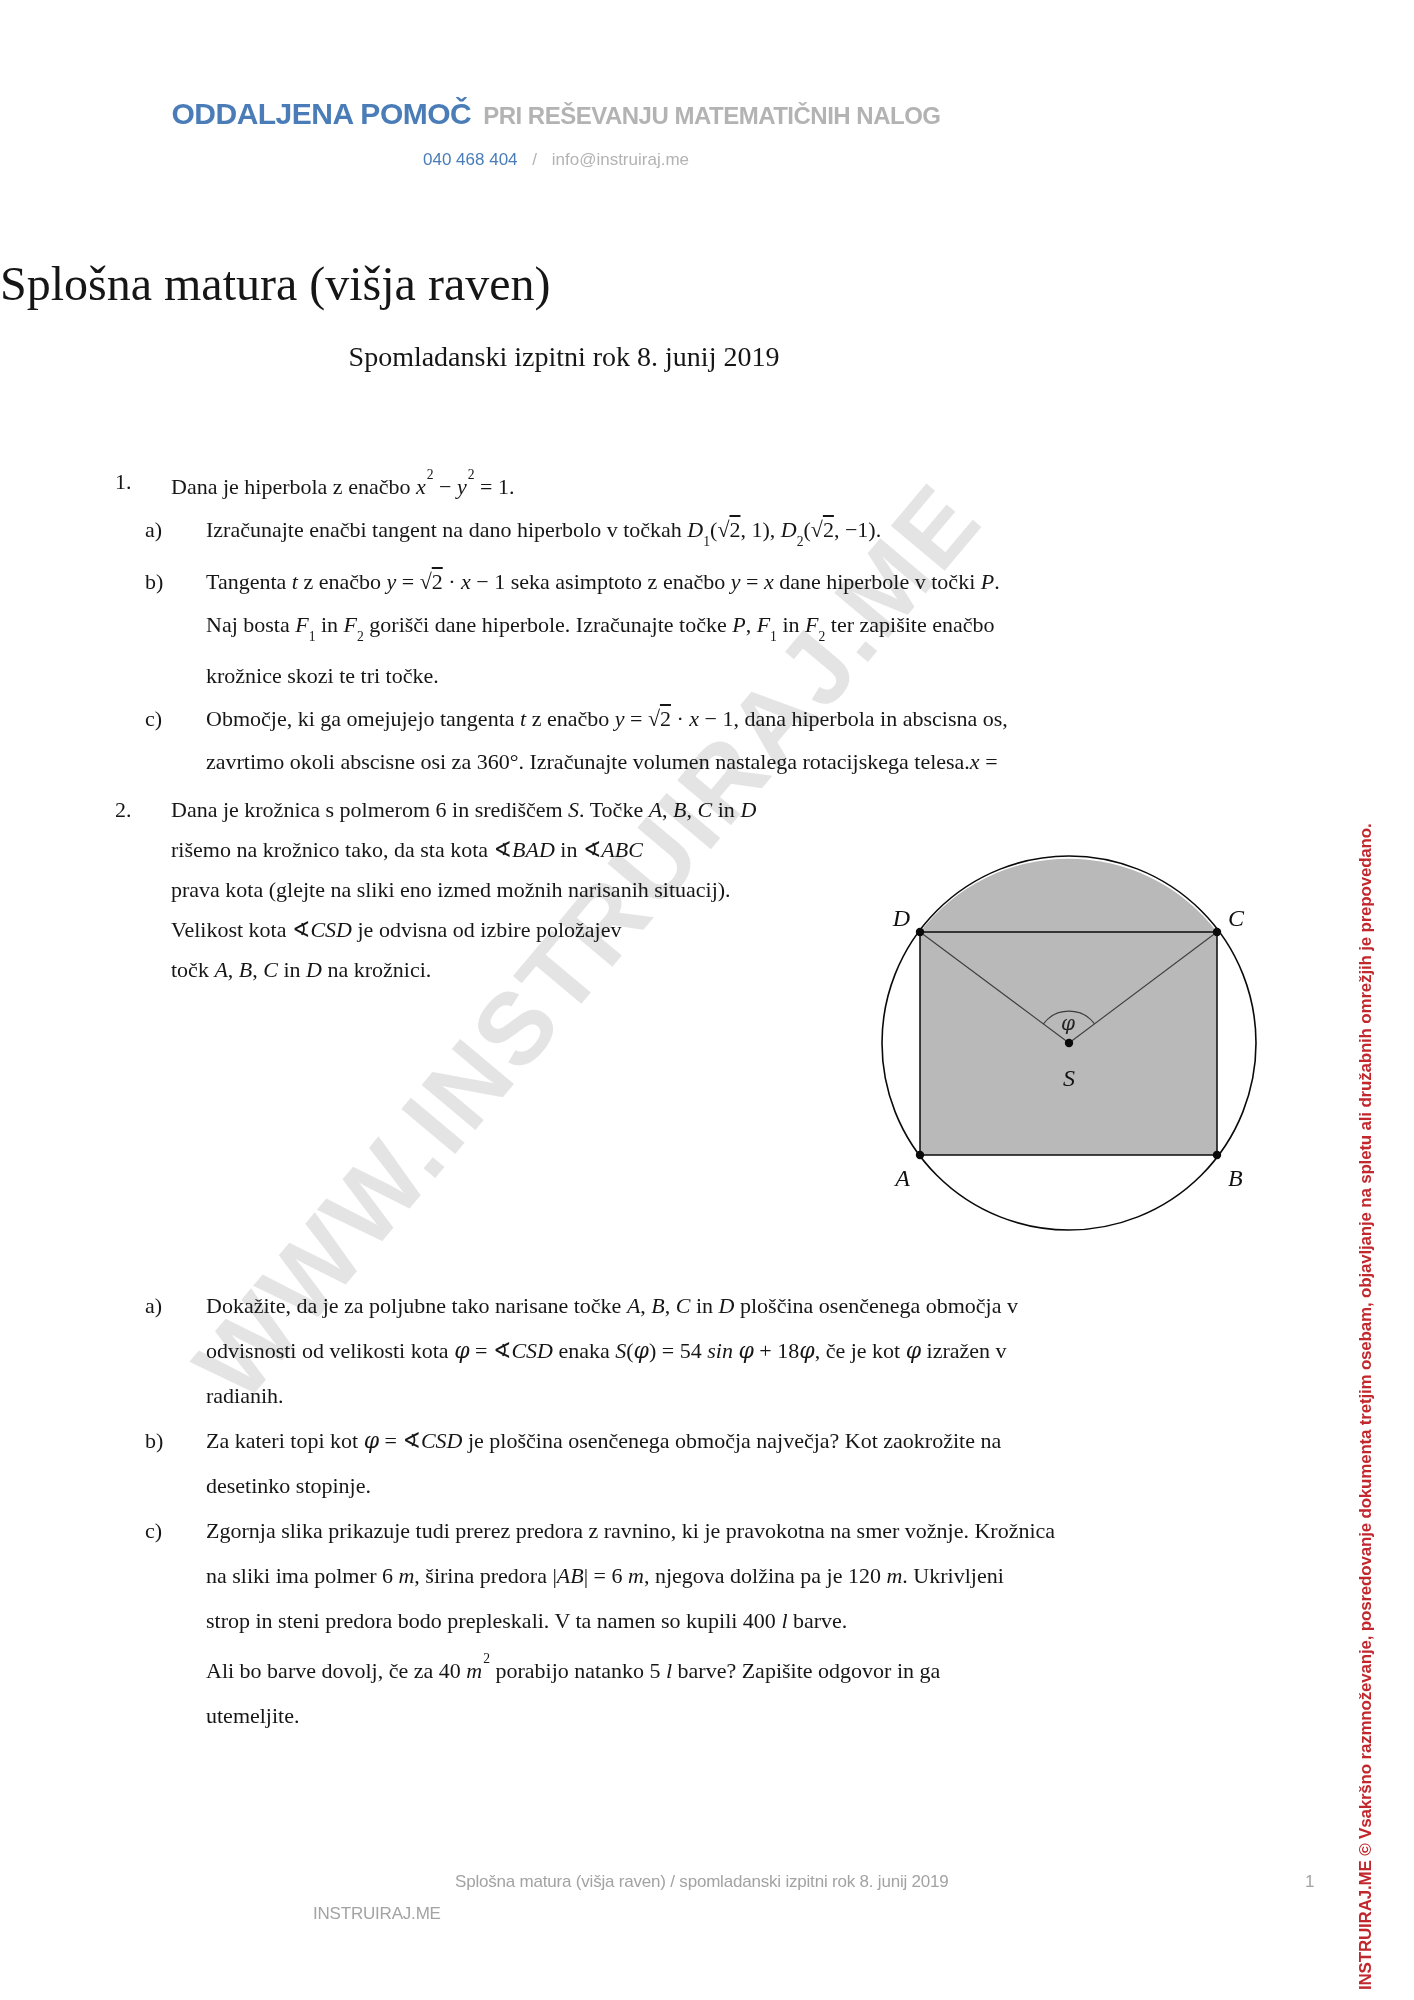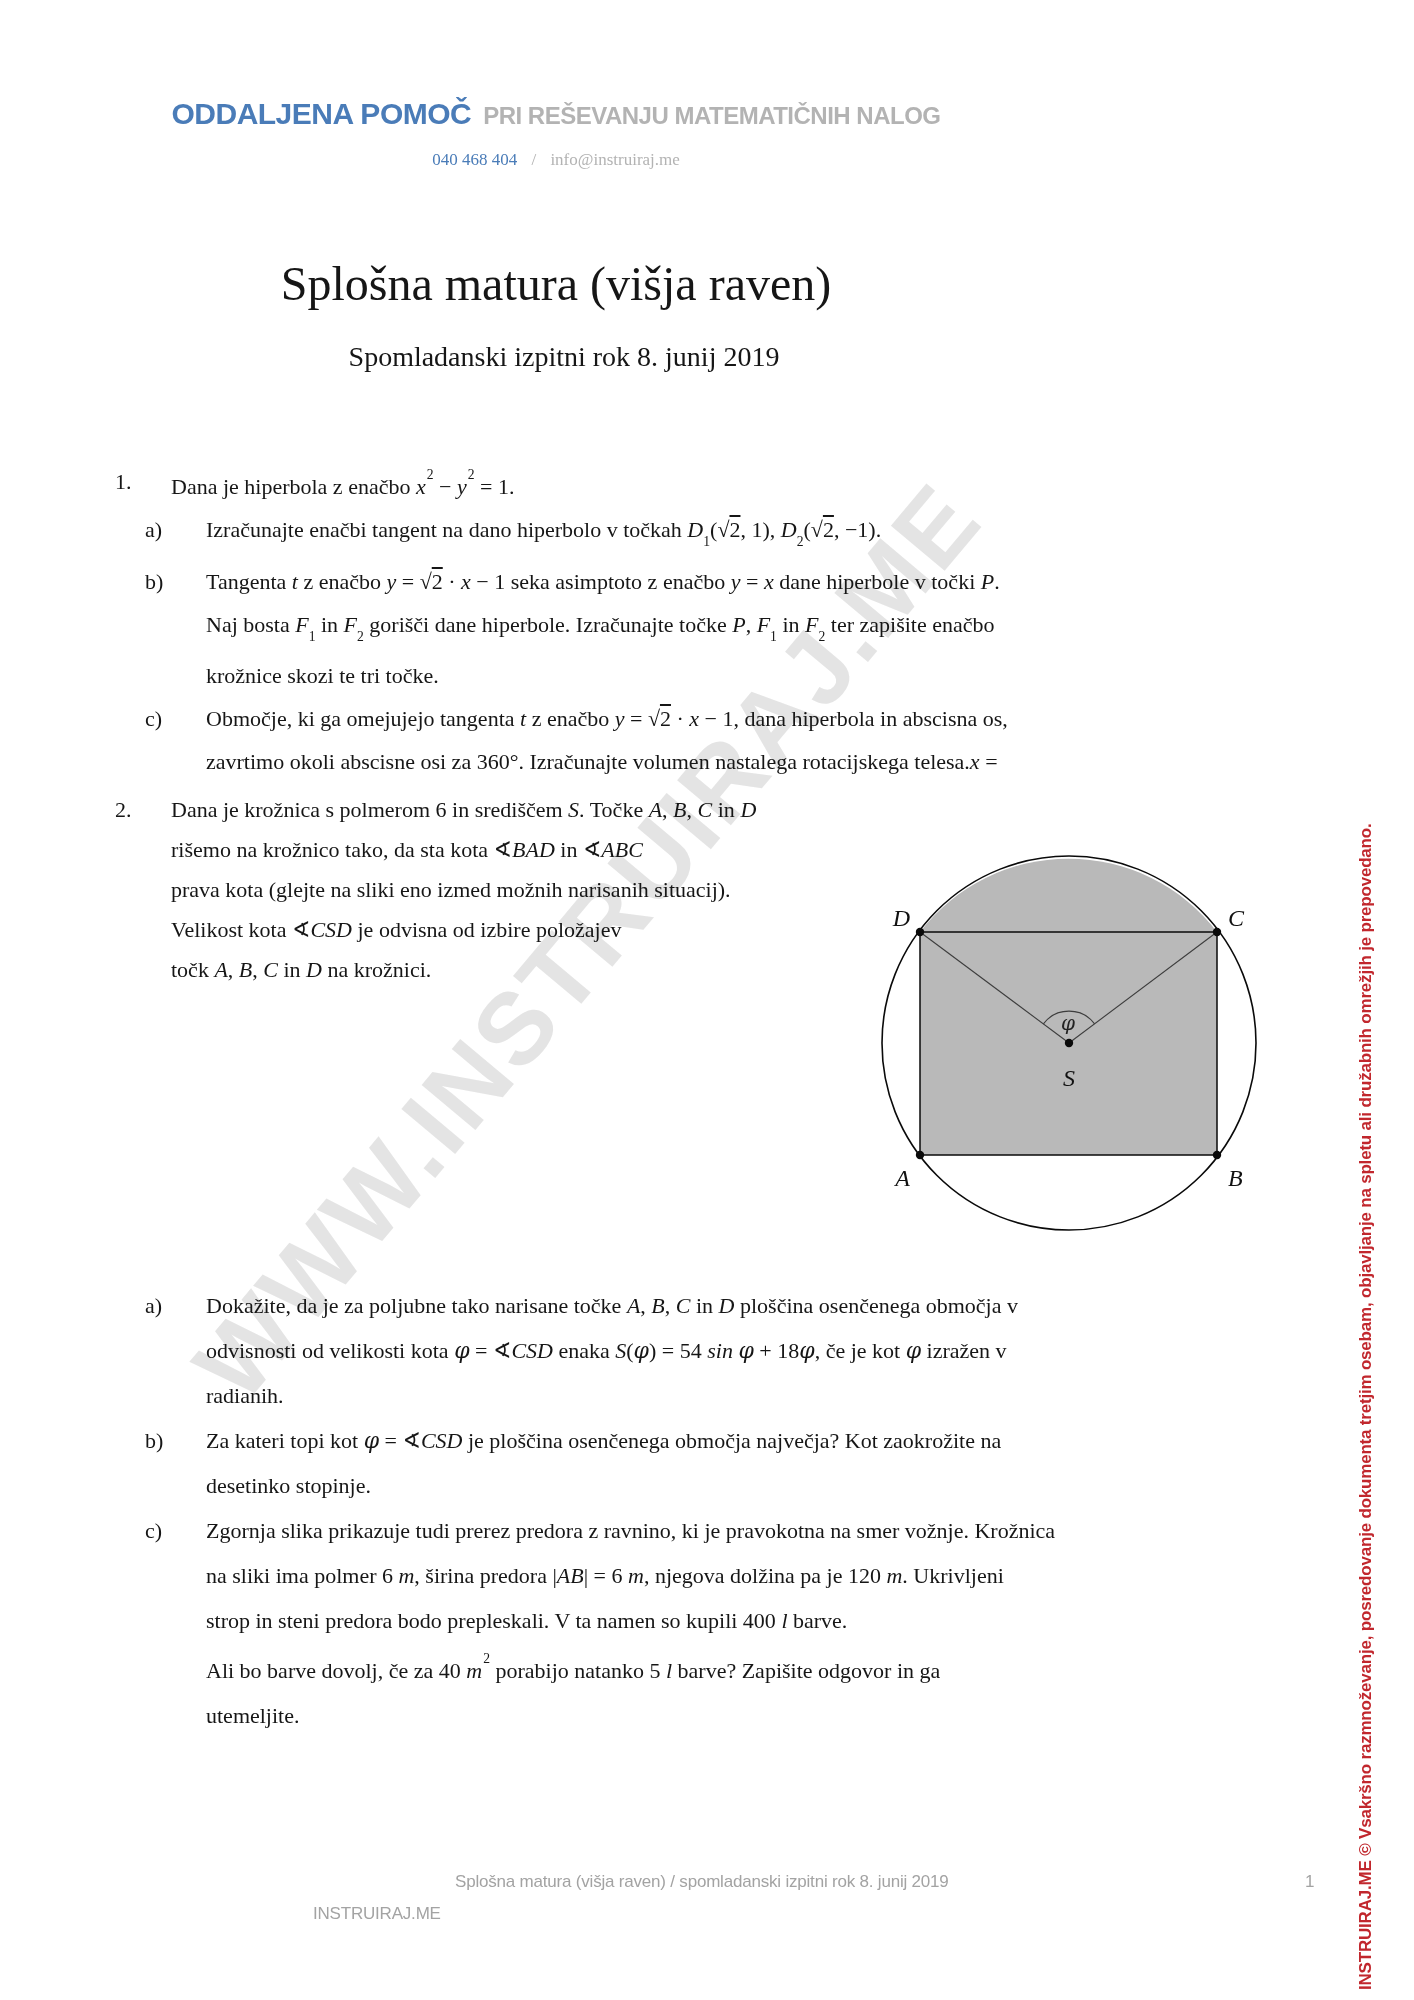--- a/index.html
+++ b/index.html
@@ -7,26 +7,26 @@
   .page{position:relative;width:1414px;height:2000px;background:#ffffff;overflow:hidden;
         color:#161616;font-family:"Liberation Serif",serif;margin:0 auto;}
   .layer{position:absolute;z-index:2;}
 
   
   .header1{top:97px;left:0;width:1112px;text-align:center;
            font-family:"Liberation Sans",sans-serif;font-weight:bold;letter-spacing:-0.5px;white-space:nowrap;}
   .brand{color:var(--brand-blue);font-size:30px;}
   .tagline{color:var(--muted-gray);font-size:24px;margin-left:8px;}
   .header2{top:150px;left:0;width:1112px;text-align:center;
-           font-family:Liberation Serif, serif;font-size:17px;color:var(--muted-gray);}
+           font-family:Liberation Sans, sans-serif;font-size:17px;color:var(--muted-gray);}
   .phone{color:var(--brand-blue);}
   .sep{margin:0 10px;color:var(--muted-gray);}
 
   
-  .title{top:256px;left:0;width:1112px;text-align:center;font-size:48px;white-space:nowrap;}
+  .title{top:256px;left:0;width:1112px;font-size:48px;white-space:nowrap;}
   .subtitle{top:341px;left:0;width:1112px;text-align:center;font-size:28px;white-space:nowrap;margin-left:8px;}
 
   
   .watermark{position:absolute;z-index:1;left:20px;top:905px;width:1100px;text-align:center;
              transform:rotate(-50deg);font-family:"Liberation Sans",sans-serif;font-weight:bold;
              font-size:102px;letter-spacing:3px;color:#cfcfcf;opacity:0.55;white-space:nowrap;}
 
   
   .problem{font-size:22px;}
   .p1{left:103px;top:460px;width:1150px;}

